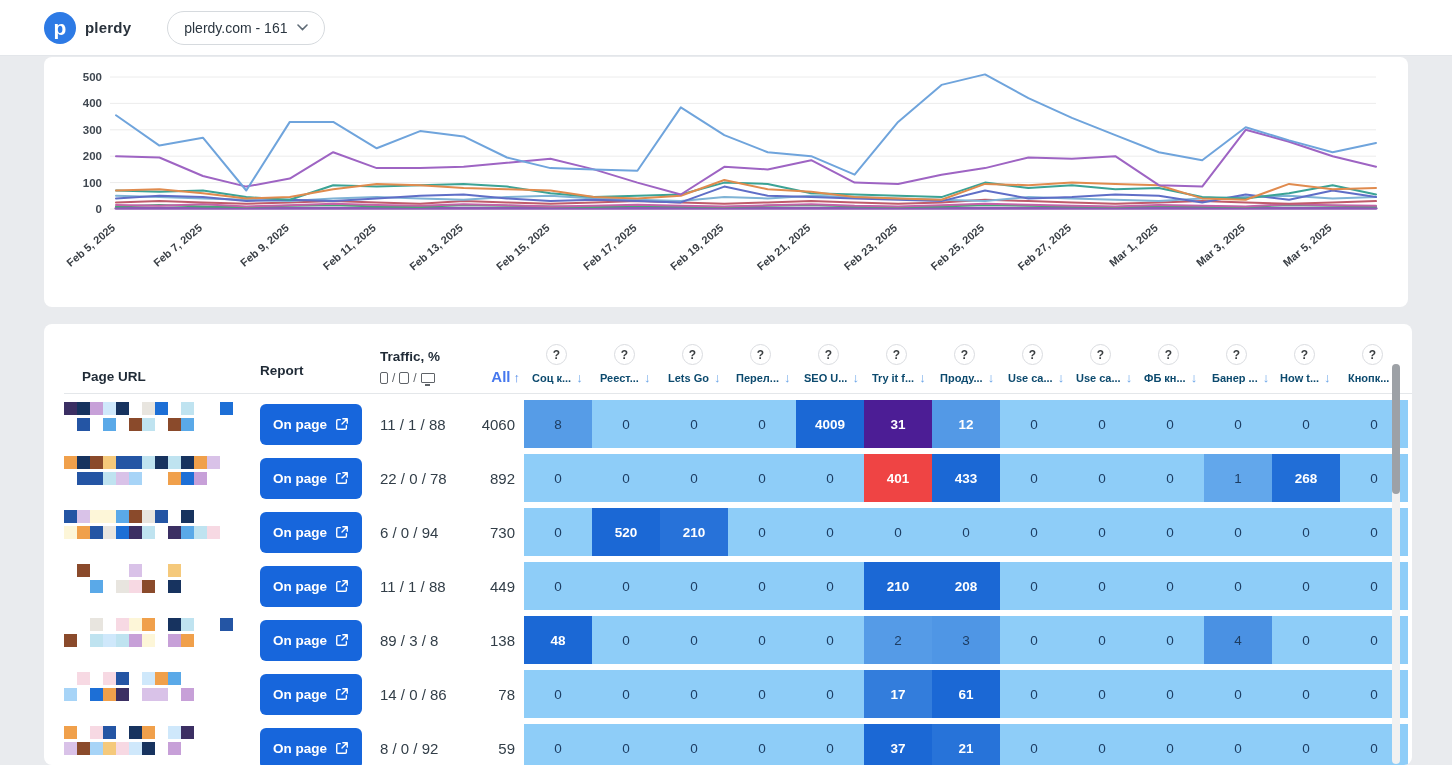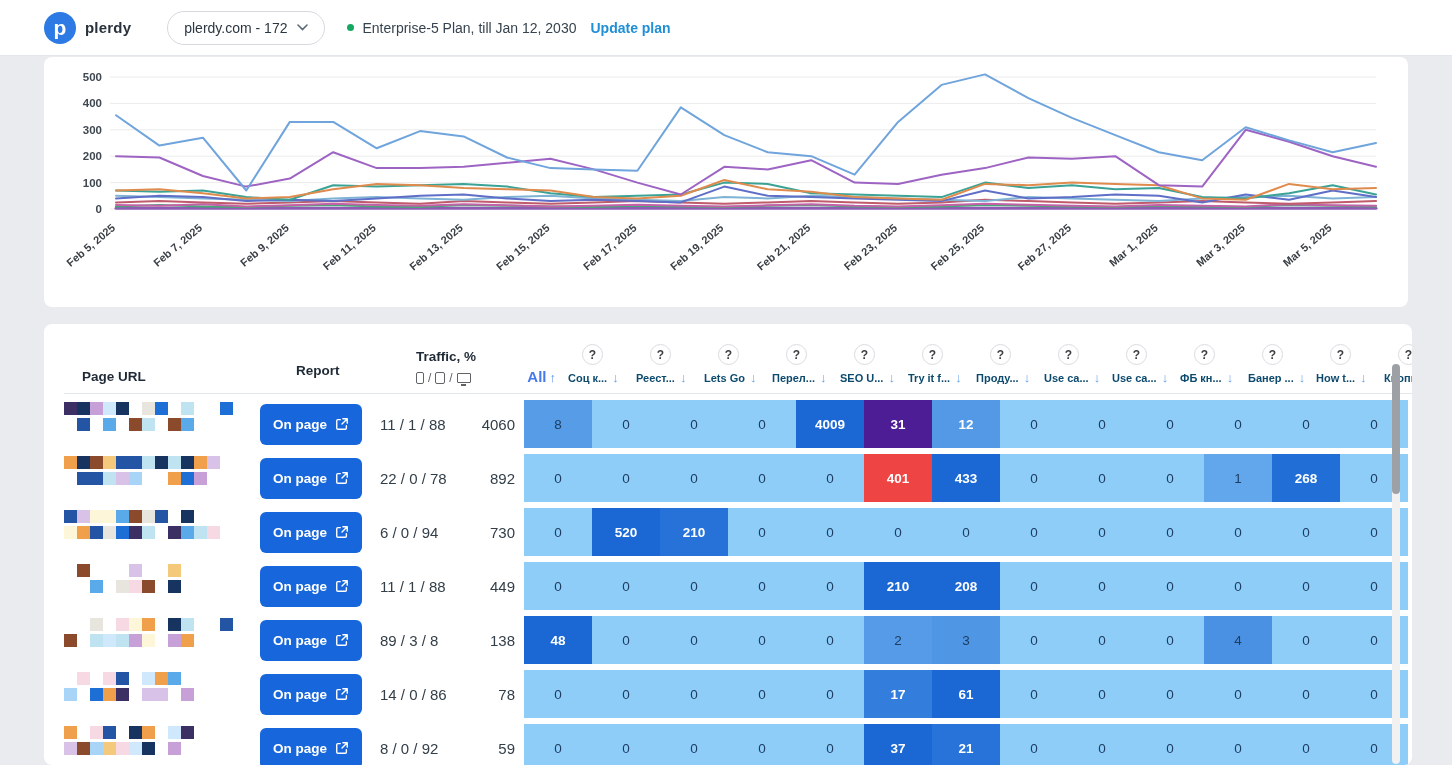--- a/index.html
+++ b/index.html
@@ -27,21 +27,21 @@
   
   .card { position:absolute; background:#fff; border-radius:8px; }
   .chart-card { left:44px; top:57px; width:1364px; height:250px; padding:10px 16px 0 16px; }
   .table-card { left:44px; top:324px; width:1368px; height:441px; padding:0 0 0 20px; overflow:hidden; }
 
   
   .table-clip { width:1348px; overflow:hidden; position:relative; }
   .thead { display:flex; align-items:flex-end; height:70px; border-bottom:1px solid #e4e7ea;
     padding-bottom:8px; }
   .col-url   { width:196px; flex:none; }
-  .col-report{ width:120px; flex:none;margin-left:36px; }
+  .col-report{ width:120px; flex:none; }
   .col-traffic{ width:88px; flex:none; }
   .col-all   { width:56px; flex:none; }
   .col-heat  { width:68px; flex:none; }
   .h-label { font-size:13.5px; font-weight:bold; color:#1f2a36; }
   .h-url { padding-left:18px; }
   .h-report { padding-bottom:6px; }
   .h-traffic .devices { display:flex; align-items:center; gap:4px; margin-top:6px; color:#5f6368; font-size:12px; }
   .dev { border:1.5px solid #5f6368; display:inline-block; }
   .dev-mobile { width:8px; height:12px; border-radius:2px; }
   .dev-tablet { width:10px; height:12px; border-radius:2px; }
@@ -84,29 +84,24 @@
 </style>
 </head>
 <body>
 
 <div class="navbar">
   <div class="brand">
     <div class="brand-mark">p</div>
     <div class="brand-name">plerdy</div>
   </div>
   <div class="domain-select">
-    <span>plerdy.com - 172</span>
+    <span>plerdy.com - 161</span>
     <svg width="11" height="7" viewBox="0 0 11 7">
       <polyline points="1,1 5.5,5.5 10,1" fill="none" stroke="#5f6b76" stroke-width="1.6" stroke-linecap="round"></polyline>
     </svg>
-  </div>
-  <div class="plan-wrap">
-    <span class="plan-dot"></span>
-    <span>Enterprise-5 Plan, till Jan 12, 2030</span>
-    <span class="update-link">Update plan</span>
   </div>
 </div>
 
 <div class="card chart-card">
   <svg id="chart-svg" width="1330" height="232">
       <line x1="50" y1="142" x2="1316" y2="142" stroke="#ececec" stroke-width="1"></line>
       <text x="42" y="146" text-anchor="end" font-size="11.5" font-weight="bold" fill="#3f4750">0</text>
       <line x1="50" y1="115.6" x2="1316" y2="115.6" stroke="#ececec" stroke-width="1"></line>
       <text x="42" y="119.6" text-anchor="end" font-size="11.5" font-weight="bold" fill="#3f4750">100</text>
       <line x1="50" y1="89.2" x2="1316" y2="89.2" stroke="#ececec" stroke-width="1"></line>

